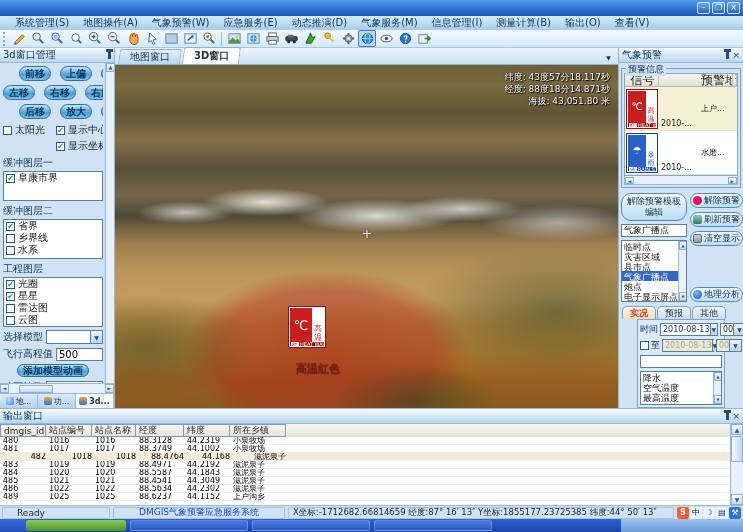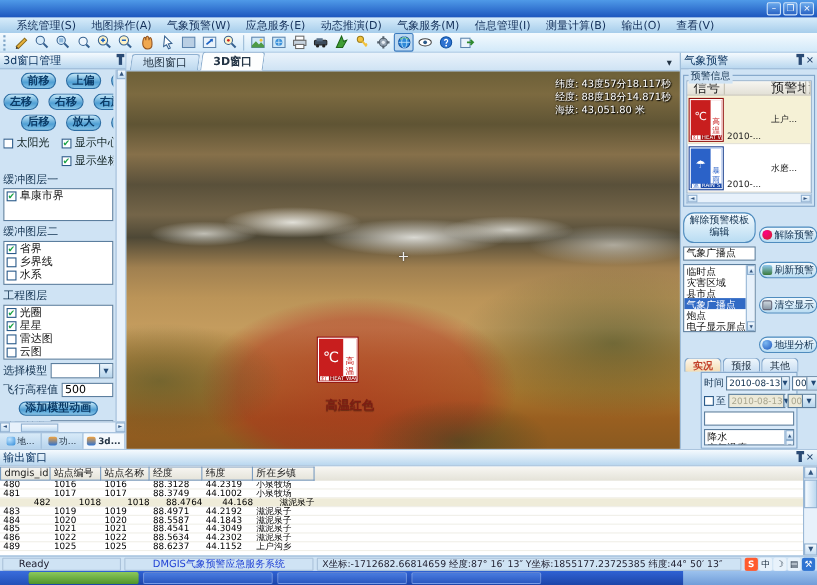--- a/index.html
+++ b/index.html
@@ -70,21 +70,21 @@
       radial-gradient(120px 24px at 52% 44%, rgba(242,242,238,.85), rgba(242,242,238,0) 70%),
       radial-gradient(70px 16px at 14% 43%, rgba(228,228,222,.75), rgba(228,228,222,0) 70%),
       radial-gradient(85px 18px at 69% 42%, rgba(232,232,226,.8), rgba(232,232,226,0) 70%),
       radial-gradient(110px 26px at 88% 46%, rgba(225,225,220,.6), rgba(225,225,220,0) 70%),
       radial-gradient(190px 90px at 88% 72%, rgba(52,72,36,.55), rgba(52,72,36,0) 75%),
       radial-gradient(150px 70px at 6% 82%, rgba(62,78,42,.5), rgba(62,78,42,0) 75%),
       radial-gradient(110px 50px at 60% 98%, rgba(52,66,34,.55), rgba(52,66,34,0) 75%),
       radial-gradient(200px 115px at 42% 84%, rgba(178,34,26,.55), rgba(178,34,26,.38) 55%, rgba(178,34,26,0) 72%),
       linear-gradient(180deg,#6d6038 0%,#7c6a40 6%,#5f5434 14%,#86704a 22%,#59503a 30%,#746549 38%,#4e4836 44%,#a08050 52%,#bb9458 60%,#c49c5e 68%,#b5853f 76%,#a97930 84%,#995f20 92%,#8a5a20 100%);
   }
-  .coords { position:absolute; top:6px; right:8px; color:#fff; font-size:9px; line-height:12px; text-shadow:0 0 2px #000,1px 1px 1px #000; }
+  .coords { position:absolute; top:6px; right:8px; text-align:right; color:#fff; font-size:9px; line-height:12px; text-shadow:0 0 2px #000,1px 1px 1px #000; }
   .crosshair { position:absolute; left:49%; top:47%; color:#eee; font-size:13px; text-shadow:0 0 2px #333; }
   .warn-label { position:absolute; left:181px; top:296px; font-size:11px; font-weight:bold; color:#7d1d12; text-shadow:0 1px 1px rgba(0,0,0,.4); }
 
   
   .wicon { width:30px; height:38px; background:#c81e1e; border:1px solid #fff; box-shadow:0 0 0 1px #8f1010; display:flex; flex-direction:column; }
   .wicon.big { width:36px; height:40px; position:absolute; left:174px; top:242px; }
   .wicon.blue { background:#2b62c8; box-shadow:0 0 0 1px #173d8c; }
   .wicon .wtop { flex:1; display:flex; }
   .wicon .wsym { flex:1; color:#fff; display:flex; align-items:center; justify-content:center; font-size:10px; }
   .wicon.big .wsym { font-size:13px; }
@@ -108,21 +108,21 @@
   .wt-row.sel { background:#f5f1d6; }
   .wt-c { font-size:8px; color:#222; overflow:hidden; white-space:nowrap; padding-left:2px; }
   .c-sig { width:34px; display:flex; justify-content:center; }
   .c-time { width:40px;margin-top:30px; }
   .c-area { width:34px; }
   .hscroll { height:9px; background:#e7f1fb; border:1px solid #9ab8d6; border-top:none; display:flex; align-items:center; justify-content:space-between; }
   .hscroll .sb-arrow { height:7px; line-height:6px; }
   .mid-row { display:flex; gap:3px; padding:3px 2px 0; }
   .mid-left { width:74px; display:flex; flex-direction:column; gap:3px; }
   .mid-right { flex:1; display:flex; flex-direction:column; gap:4px; }
-  .rbtn { height:15px; border-radius:8px; background:linear-gradient(#f3fafe,#b9dcf2); border:1px solid #4f8cbe; font-size:9px; color:#10304f; display:flex; align-items:center; justify-content:center; gap:2px; padding:0 2px; white-space:nowrap; overflow:hidden;margin-top:13px; }
+  .rbtn { height:15px; border-radius:8px; background:linear-gradient(#f3fafe,#b9dcf2); border:1px solid #4f8cbe; font-size:9px; color:#10304f; display:flex; align-items:center; justify-content:center; gap:2px; padding:0 2px; white-space:nowrap; overflow:hidden; }
   .rbtn .ico { flex:0 0 auto; width:9px; height:9px; border-radius:2px; }
   .rbtn2 { height:28px; border-radius:10px; background:linear-gradient(#f3fafe,#b9dcf2); border:1px solid #4f8cbe; font-size:9px; color:#10304f; display:flex; align-items:center; justify-content:center; text-align:center; line-height:11px; padding:0 4px; }
   .pt-head { height:13px; background:#fff; border:1px solid #5b7e9e; font-size:9px; display:flex; align-items:center; padding-left:2px; color:#111; }
   .pt-list { position:relative; background:#fff; border:1px solid #5b7e9e; height:62px; overflow:hidden; padding-right:8px; }
   .pt-item { height:10px; font-size:9px; color:#111; padding-left:2px; white-space:nowrap; overflow:hidden; }
   .pt-item.sel { background:#316ac5; color:#fff; }
   .pt-vsb { position:absolute; right:0; top:0; bottom:0; width:8px; background:#e7f1fb; border-left:1px solid #9ab8d6; display:flex; flex-direction:column; justify-content:space-between; }
   .rtabs { display:flex; gap:1px; padding:4px 0 0 3px; }
   .rtab { width:34px; height:13px; border:1px solid #7fa3c8; border-bottom:none; border-radius:5px 5px 0 0; background:linear-gradient(#eef6fc,#c9def2); font-size:9px; display:flex; align-items:center; justify-content:center; color:#234; }
   .rtab.active { background:linear-gradient(#fdf6ea,#f3ddb4); color:#c2402a; font-weight:bold; }

